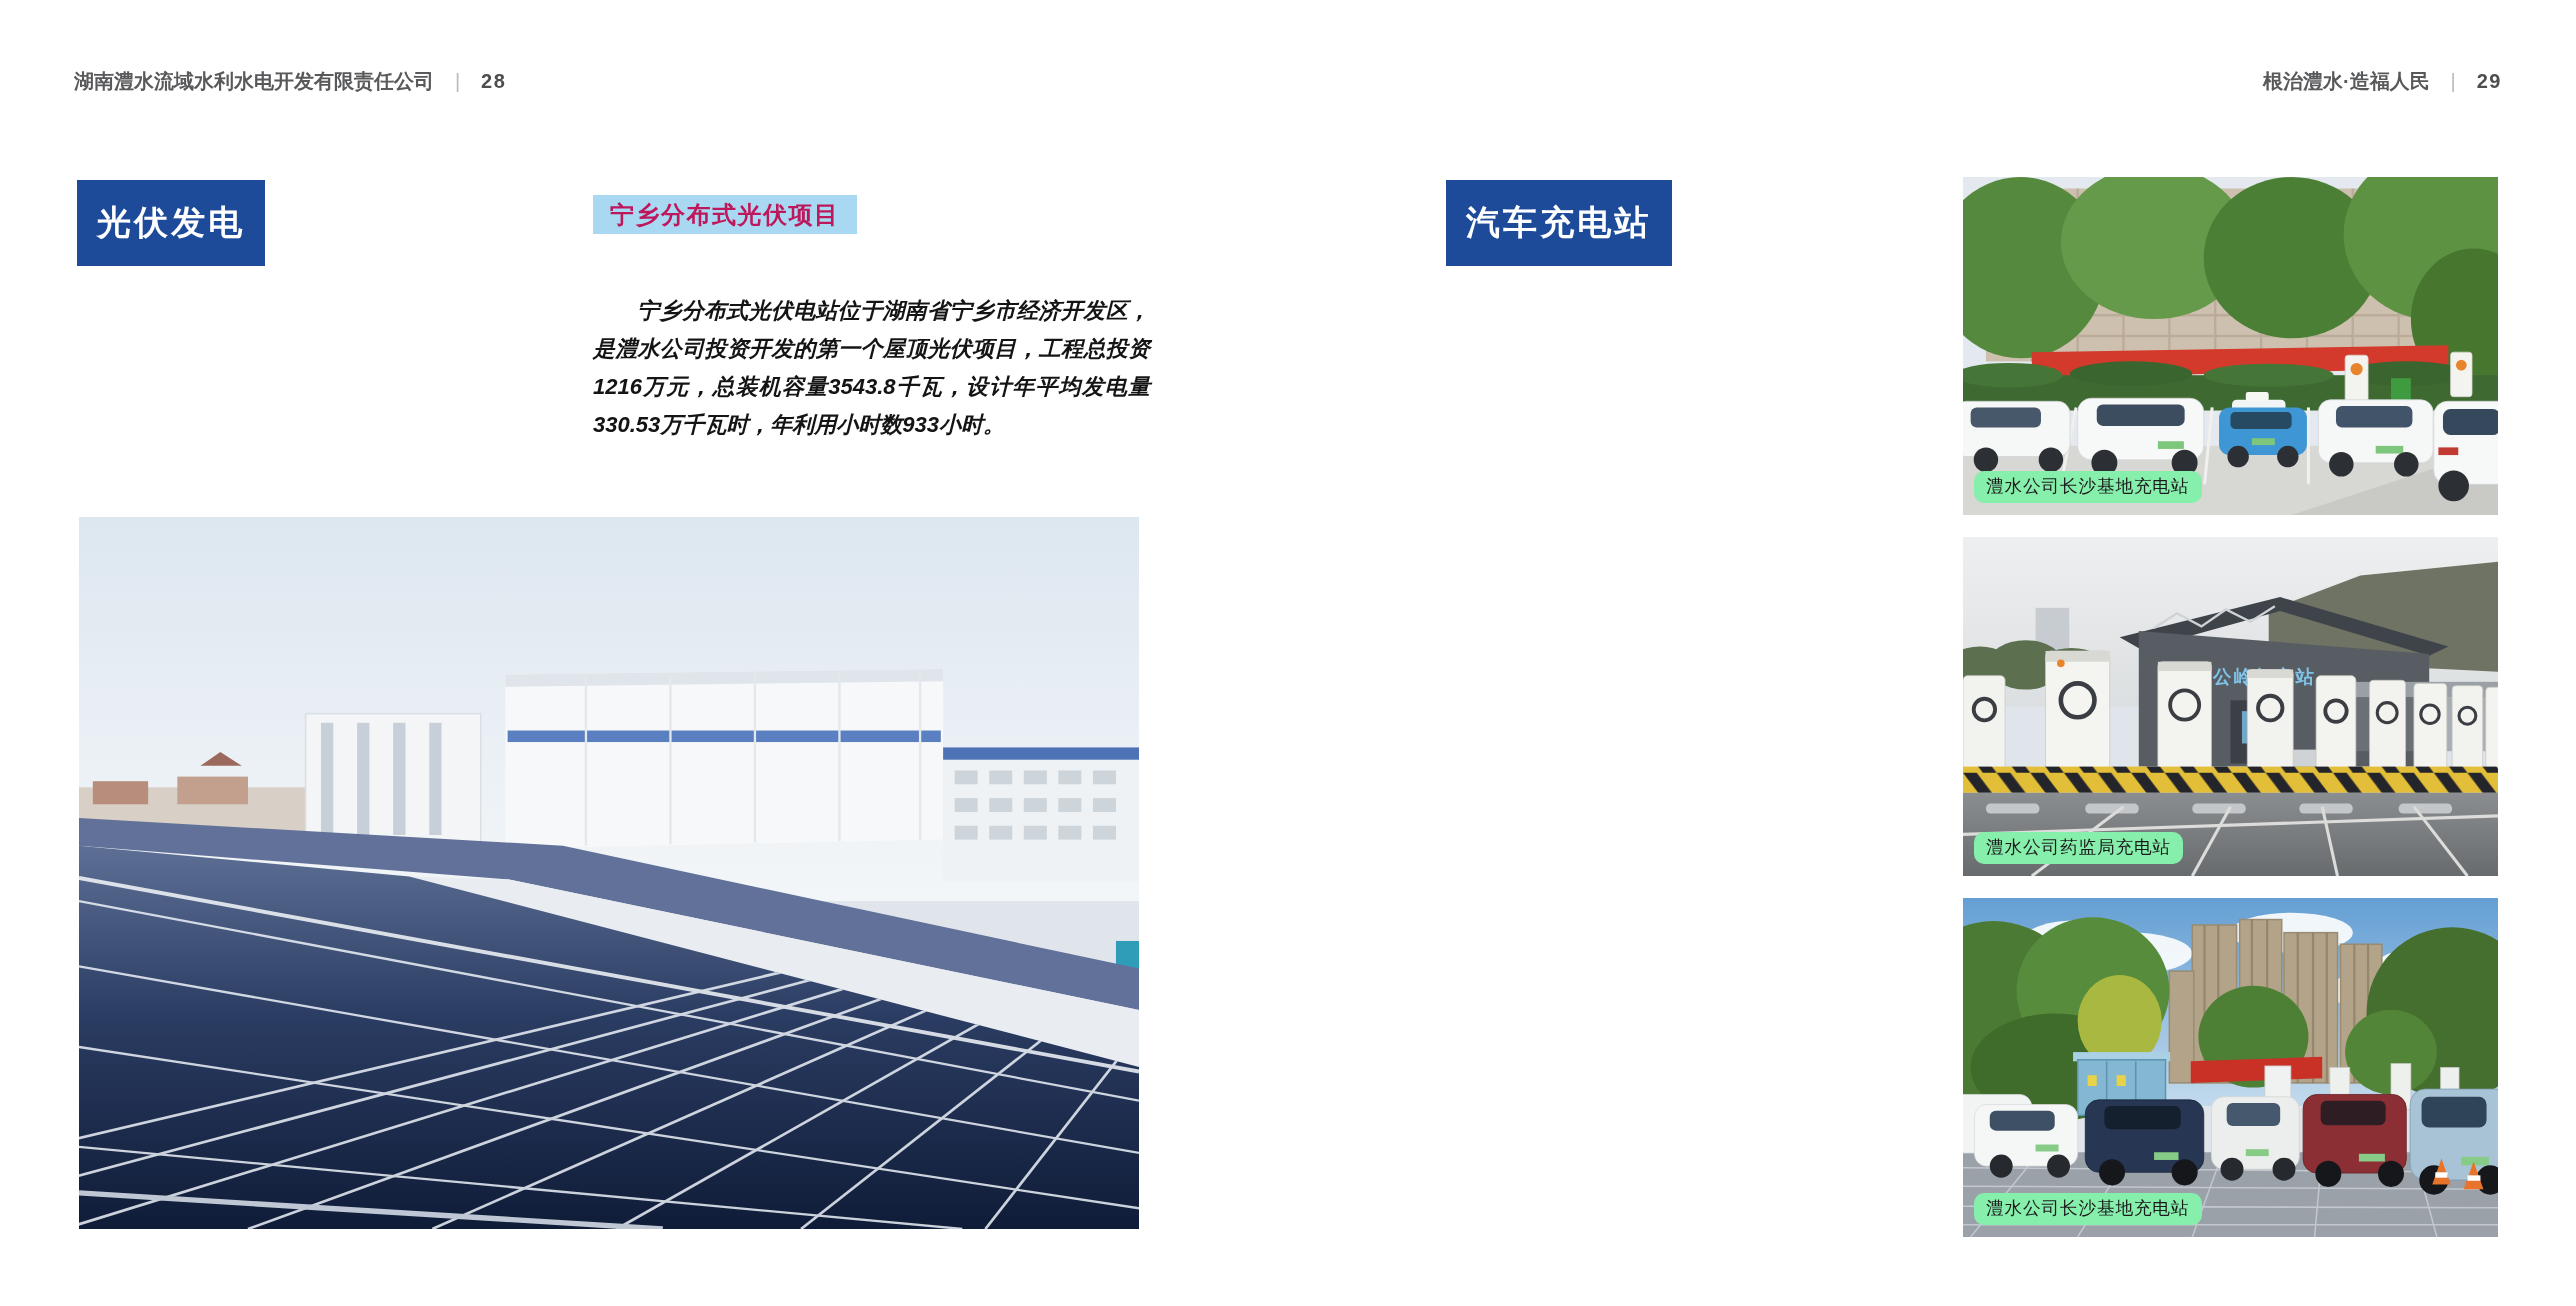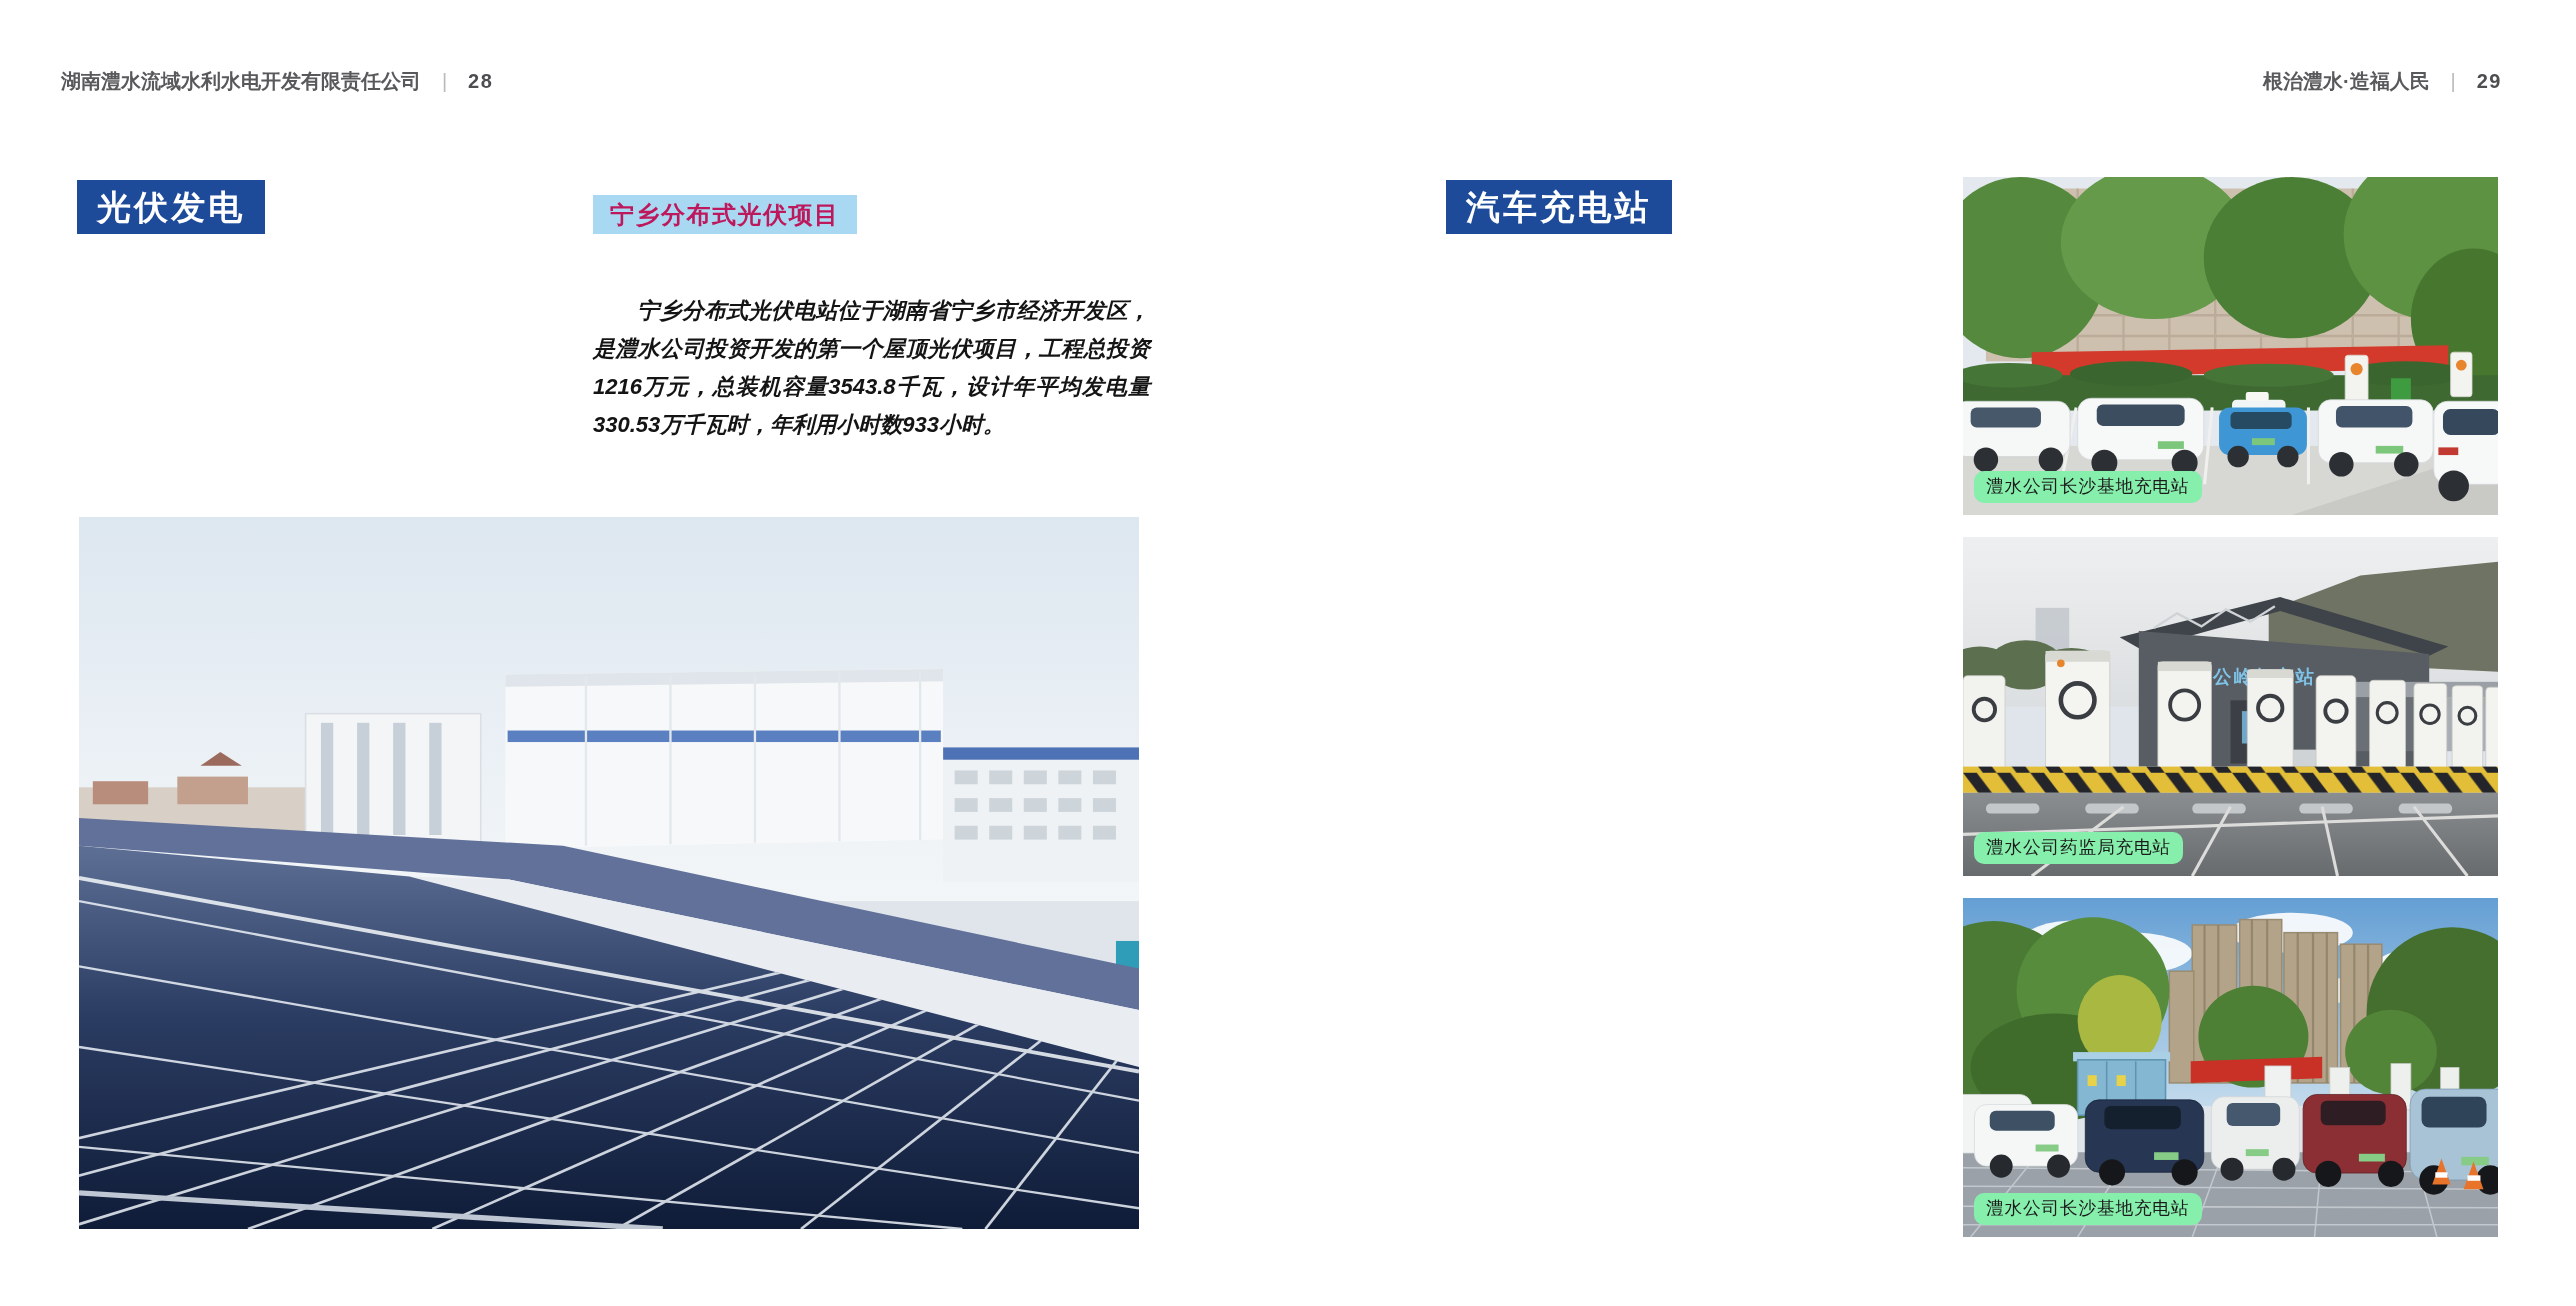--- a/index.html
+++ b/index.html
@@ -4,27 +4,27 @@
 <style>
   html,body{margin:0;padding:0;background:#ffffff;}
   .page{
     position:relative;width:2576px;height:1306px;background:#ffffff;overflow:hidden;
     font-family:"Liberation Sans","DejaVu Sans",sans-serif;color:#1a1a1a;
   }
   
   .runhead{position:absolute;top:68px;font-size:20px;font-weight:bold;color:#58595b;white-space:nowrap;}
   .runhead .divider{color:#b9babc;font-weight:normal;margin:0 15.4px;}
   .runhead .pageno{color:#4d4e50;font-weight:bold;letter-spacing:1.5px;}
-  .runhead-left{left:61px;}
+  .runhead-left{left:74px;}
   .runhead-right{right:74px;text-align:left;}
 
   
   .titlebox{
     position:absolute;background:#1d4b9a;color:#ffffff;font-weight:bold;
-    font-size:34px;letter-spacing:3.1px;padding:10px 20px;line-height:1;
+    font-size:34px;letter-spacing:3.1px;padding:26px 20px;line-height:1;font-family:Liberation Serif, serif;
   }
   .titlebox-left{left:77px;top:180px;}
   .titlebox-right{left:1446px;top:180px;}
 
   .sectionlabel{
     position:absolute;left:593px;top:195px;background:#a9d9f2;color:#be185d;
     font-weight:bold;font-size:24px;letter-spacing:1.5px;padding:7.7px 17px;line-height:1;
   }
 
   .bodytext{

